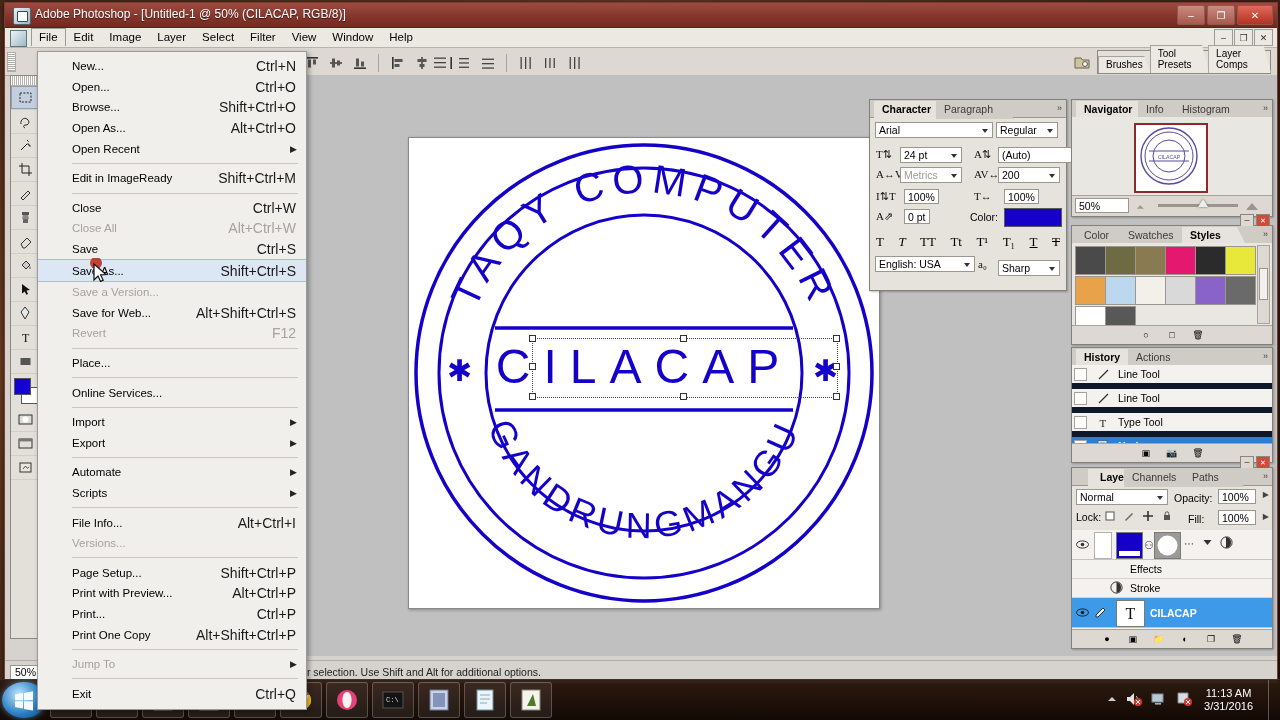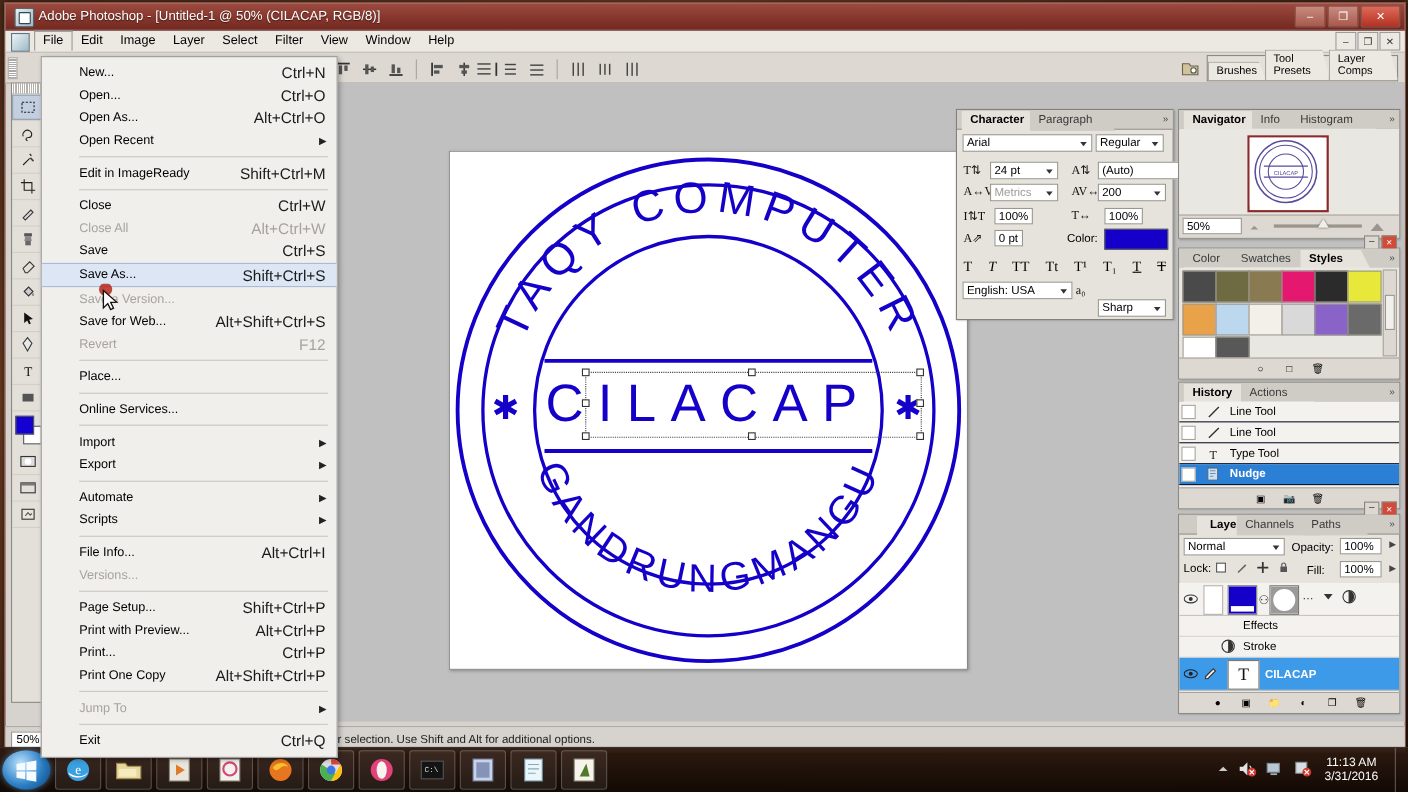--- a/index.html
+++ b/index.html
@@ -118,21 +118,21 @@
   .slider-thumb{position:absolute;left:50%;top:-5px;width:0;height:0;border-left:5px solid transparent;
     border-right:5px solid transparent;border-bottom:8px solid #f0eee9;filter:drop-shadow(0 0 1px #666);}
 
   
   .sw-grid{position:absolute;left:3px;top:3px;display:grid;grid-template-columns:repeat(6,29px);
     gap:1px;}
   .sw-cell{width:29px;height:27px;border:1px solid #9b978f;cursor:pointer;}
 
   
   .hist-row{position:relative;height:18px;display:flex;align-items:center;font-size:10.5px;
-    padding-left:46px;border-bottom:1px solid #0f172a;cursor:pointer;}
+    padding-left:46px;border-bottom:6px solid #0f172a;cursor:pointer;}
   .hist-row.sel{background:#2b7fd4;color:#fff;font-weight:bold;}
   .hist-chk{position:absolute;left:2px;top:3px;width:11px;height:11px;border:1px solid #a7a39c;background:#fff;}
   .hist-ico{position:absolute;left:24px;top:2px;width:14px;height:14px;
     display:flex;align-items:center;justify-content:center;font-size:11px;}
 
   
   .lay-row{position:relative;height:29px;border-bottom:1px solid #c8c4bd;display:flex;align-items:center;}
   .lay-row.sel{background:#3d9ae8;}
   .eye{position:absolute;left:4px;top:9px;width:13px;height:11px;cursor:pointer;}
   .lay-thumb{position:absolute;left:44px;top:2px;width:25px;height:25px;border:1px solid #7d7970;background:#fff;}
@@ -438,20 +438,24 @@
     <div class="filemenu" id="fileMenu">
         <div class="fm-row">
           <span>New...</span>
           <span class="fm-key">Ctrl+N</span>
         </div>
         <div class="fm-row">
           <span>Open...</span>
           <span class="fm-key">Ctrl+O</span>
         </div>
         <div class="fm-row">
+          <span>Browse...</span>
+          <span class="fm-key">Shift+Ctrl+O</span>
+        </div>
+        <div class="fm-row">
           <span>Open As...</span>
           <span class="fm-key">Alt+Ctrl+O</span>
         </div>
         <div class="fm-row">
           <span>Open Recent</span>
           <span class="fm-arrow">▶</span>
         </div>
         <div class="fm-sep"></div>
         <div class="fm-row">
           <span>Edit in ImageReady</span>
@@ -605,21 +609,21 @@
         <span>T¹</span>
         <span>T₁</span>
         <span style="text-decoration:underline;">T</span>
         <span style="text-decoration:line-through;">T</span>
       </div>
 
       <div style="position:absolute;left:5px;top:156px;">
         <div class="cbo" style="width:100px;">English: USA</div>
       </div>
       <div style="position:absolute;left:108px;top:158px;" class="ticon">a₀</div>
-      <div style="position:absolute;left:128px;top:172px;text-align:center;">
+      <div style="position:absolute;left:128px;top:160px;text-align:center;">
         <div class="cbo" style="width:62px;">Sharp</div>
       </div>
     </div>
 
     <div class="pal" style="left:1066px;top:96px;width:200px;height:116px;">
       <div class="pal-tabs">
         <div class="pal-tab active" style="left:4px;width:62px;">Navigator</div>
         <div class="pal-tab" style="left:66px;width:36px;">Info</div>
         <div class="pal-tab" style="left:102px;width:62px;">Histogram</div>
         <div class="pal-more">»</div>

